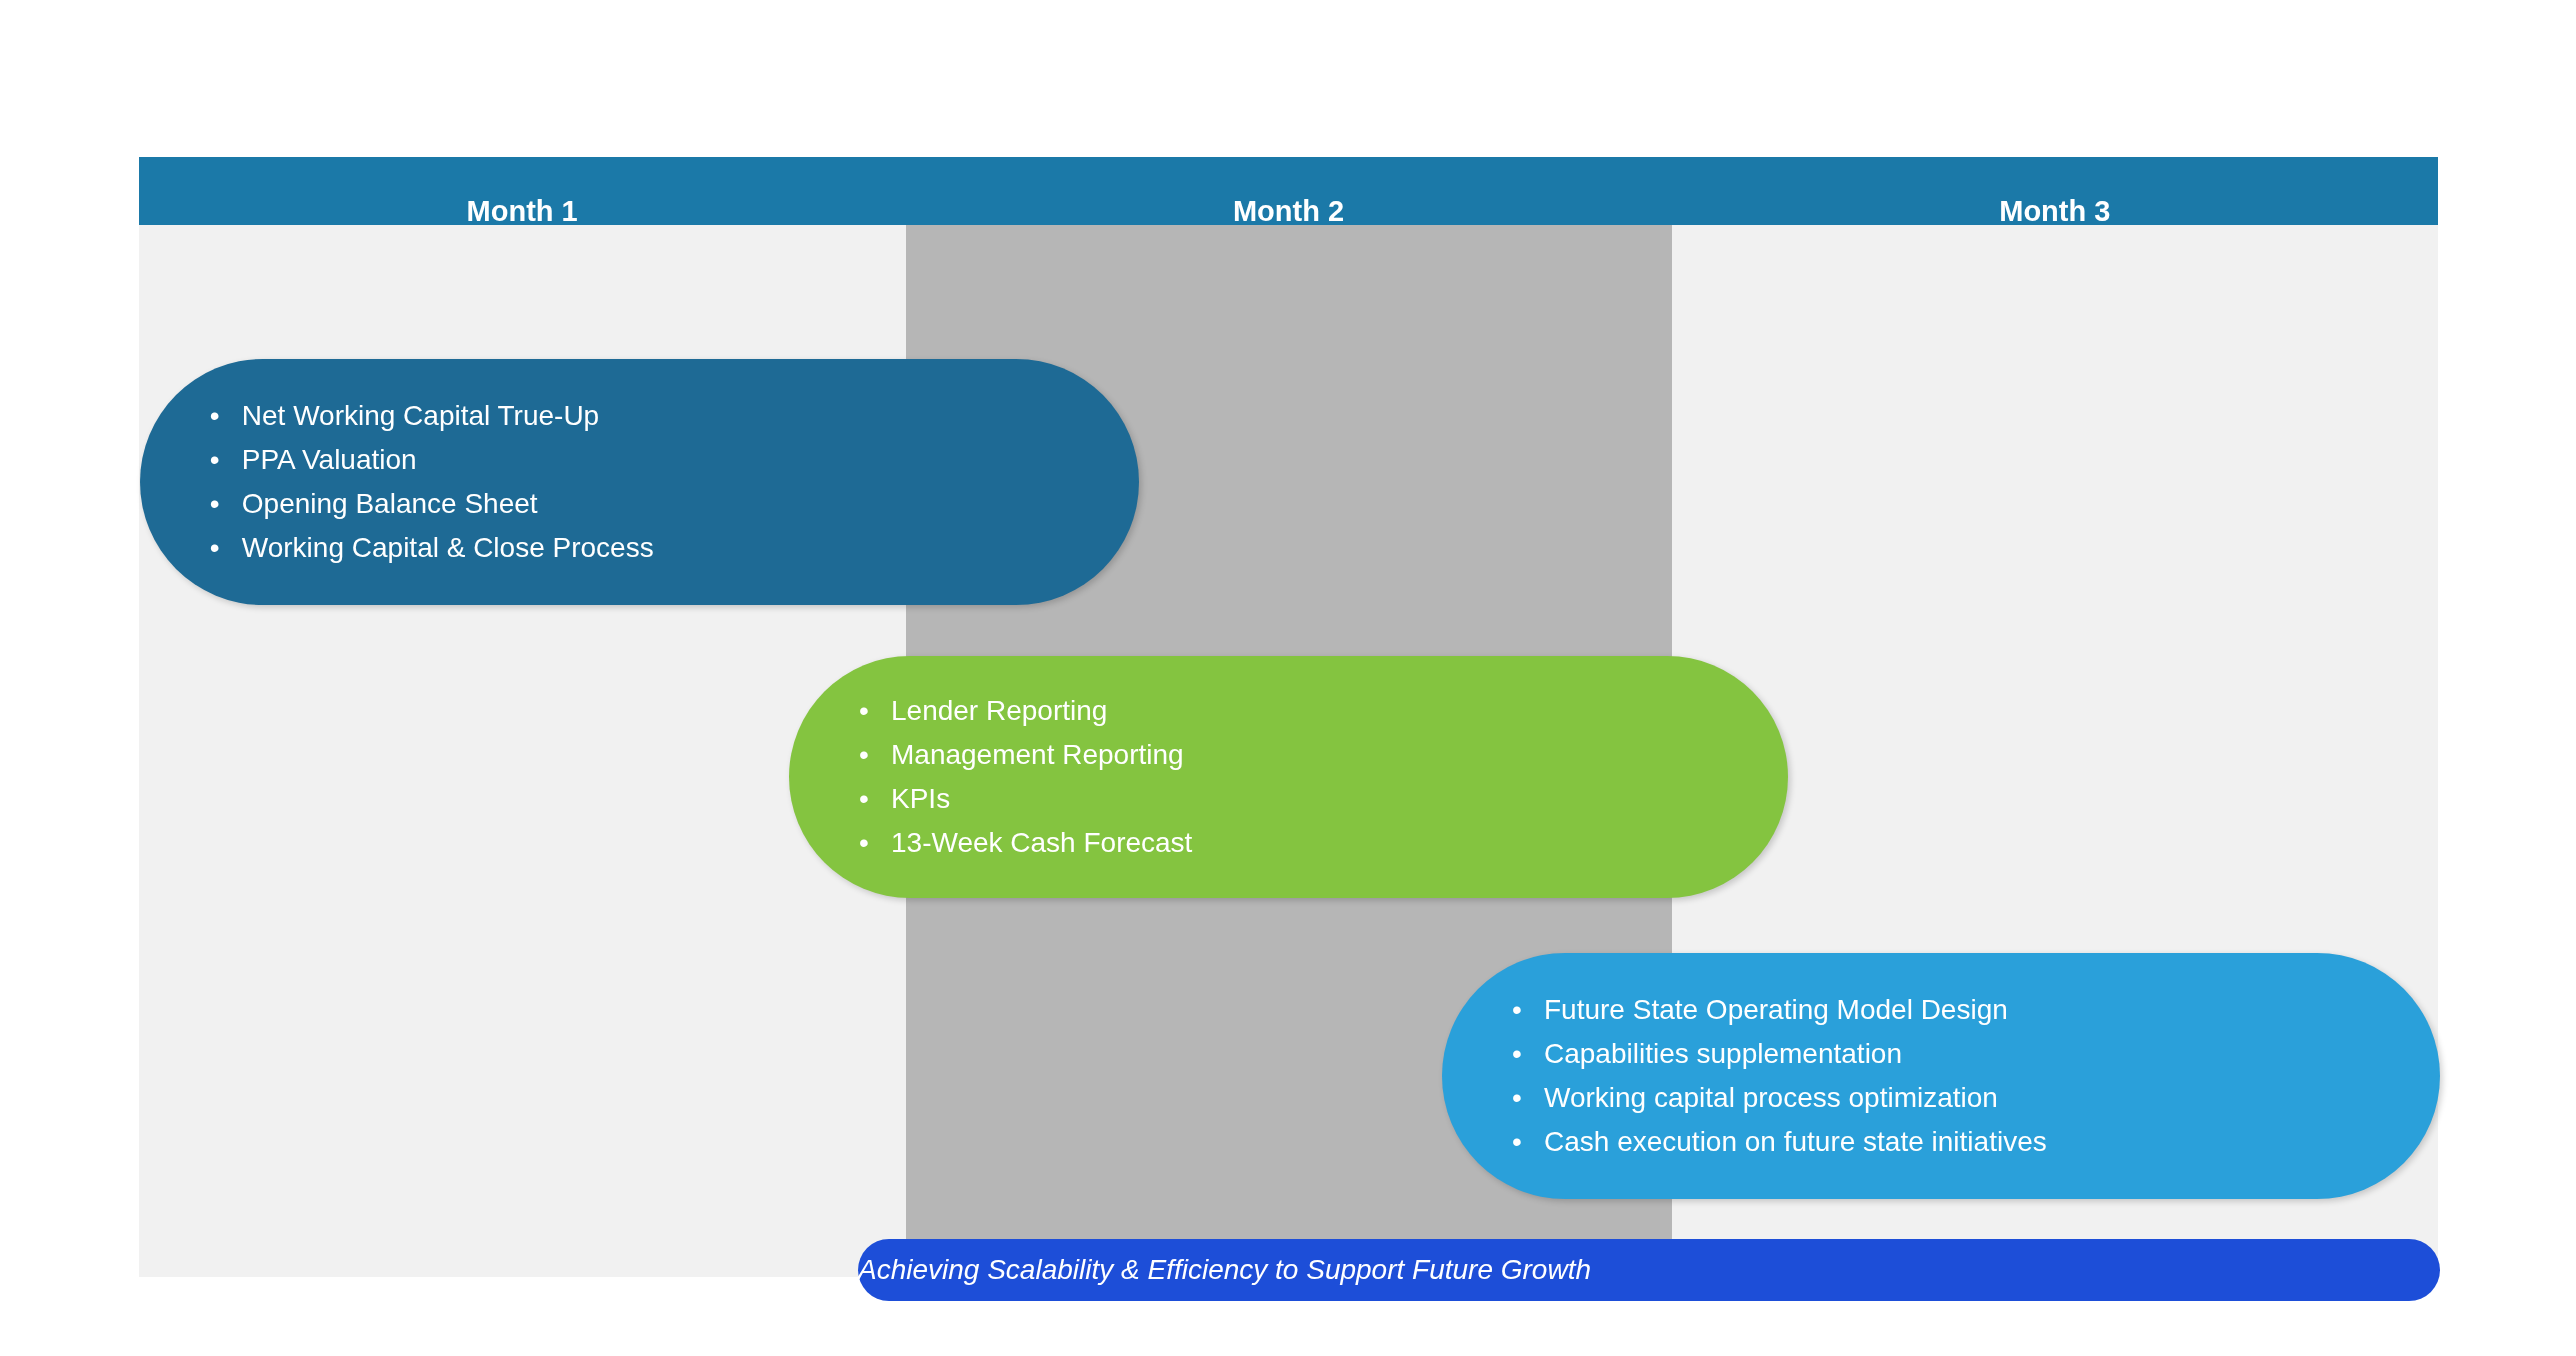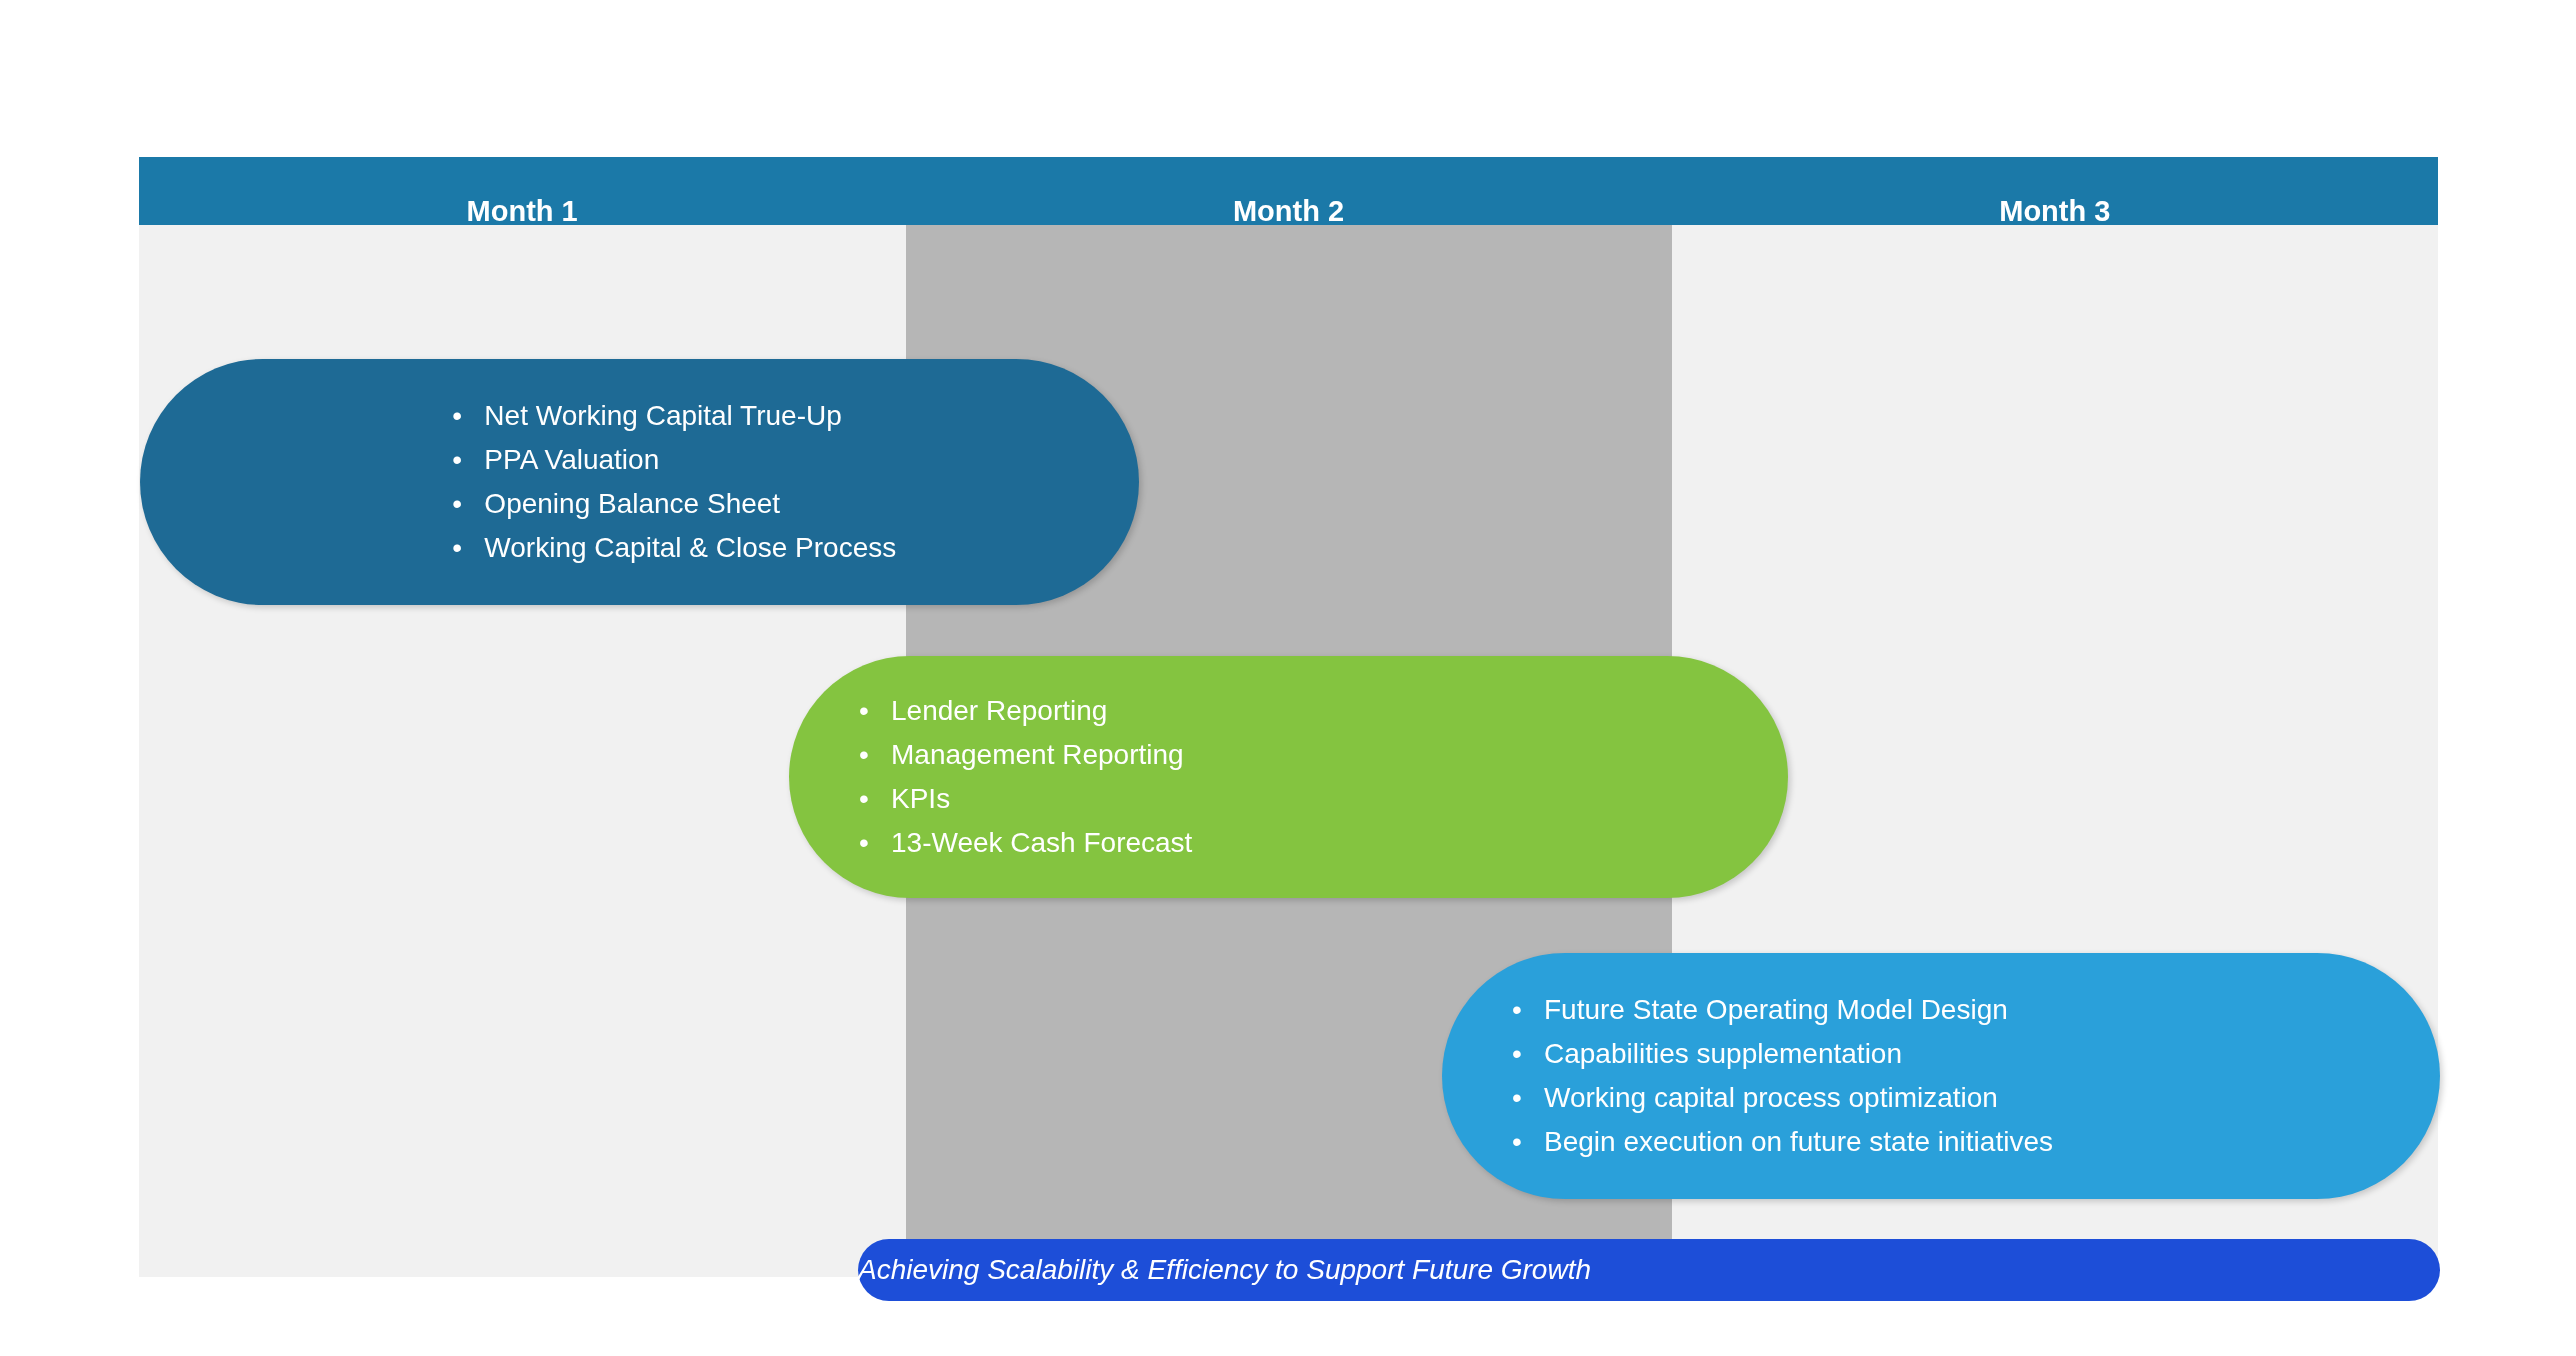--- a/index.html
+++ b/index.html
@@ -129,21 +129,20 @@
   .bullet::before { content: "\2022"; }
   .li-text { display: inline-block; }
 
   .pill-1 {
     left: 0.8px;
     top: 134px;
     width: 999px;
     height: 246px;
     background: #1e6a95;
     padding-left: 70px;
-    align-items: center;
   }
   .pill-2 {
     left: 650px;
     top: 431px;
     width: 999px;
     height: 242px;
     background: #84c440;
     padding-left: 70px;
   }
   .pill-3 {
@@ -250,21 +249,21 @@
           <li>
             <span class="bullet"></span>
             <span class="li-text">Capabilities supplementation</span>
           </li>
           <li>
             <span class="bullet"></span>
             <span class="li-text">Working capital process optimization</span>
           </li>
           <li>
             <span class="bullet"></span>
-            <span class="li-text">Begin execution on future state initiatives</span>
+            <span class="li-text">Cash execution on future state initiatives</span>
           </li>
         </ul>
       </div>
 
       <div class="footer-ribbon">
         <span class="footer-text">Achieving Scalability &amp; Efficiency to Support Future Growth</span>
       </div>
 
     </div>
   </div>

